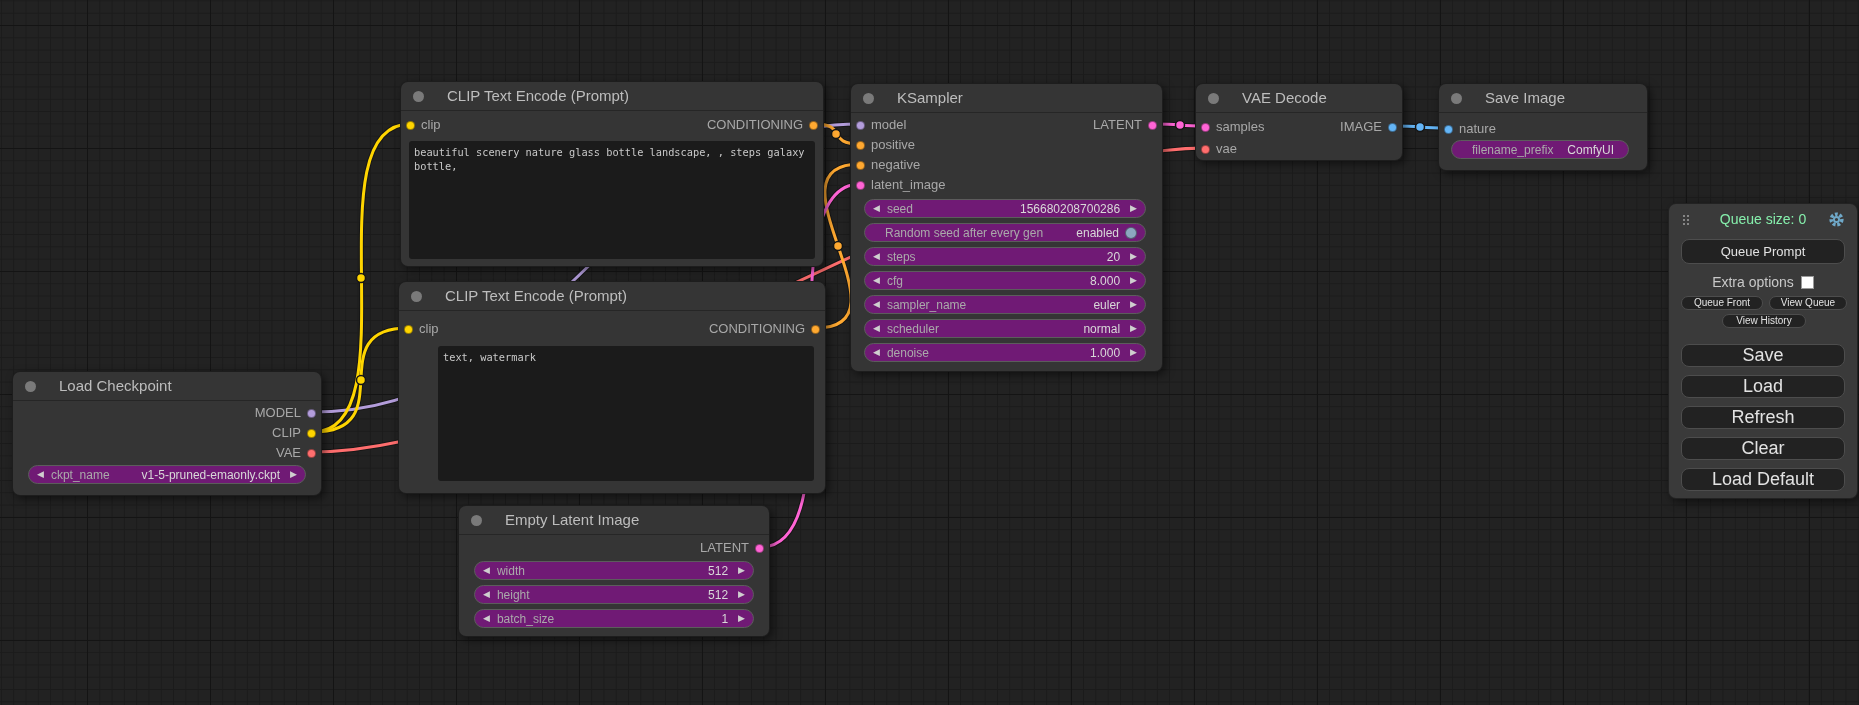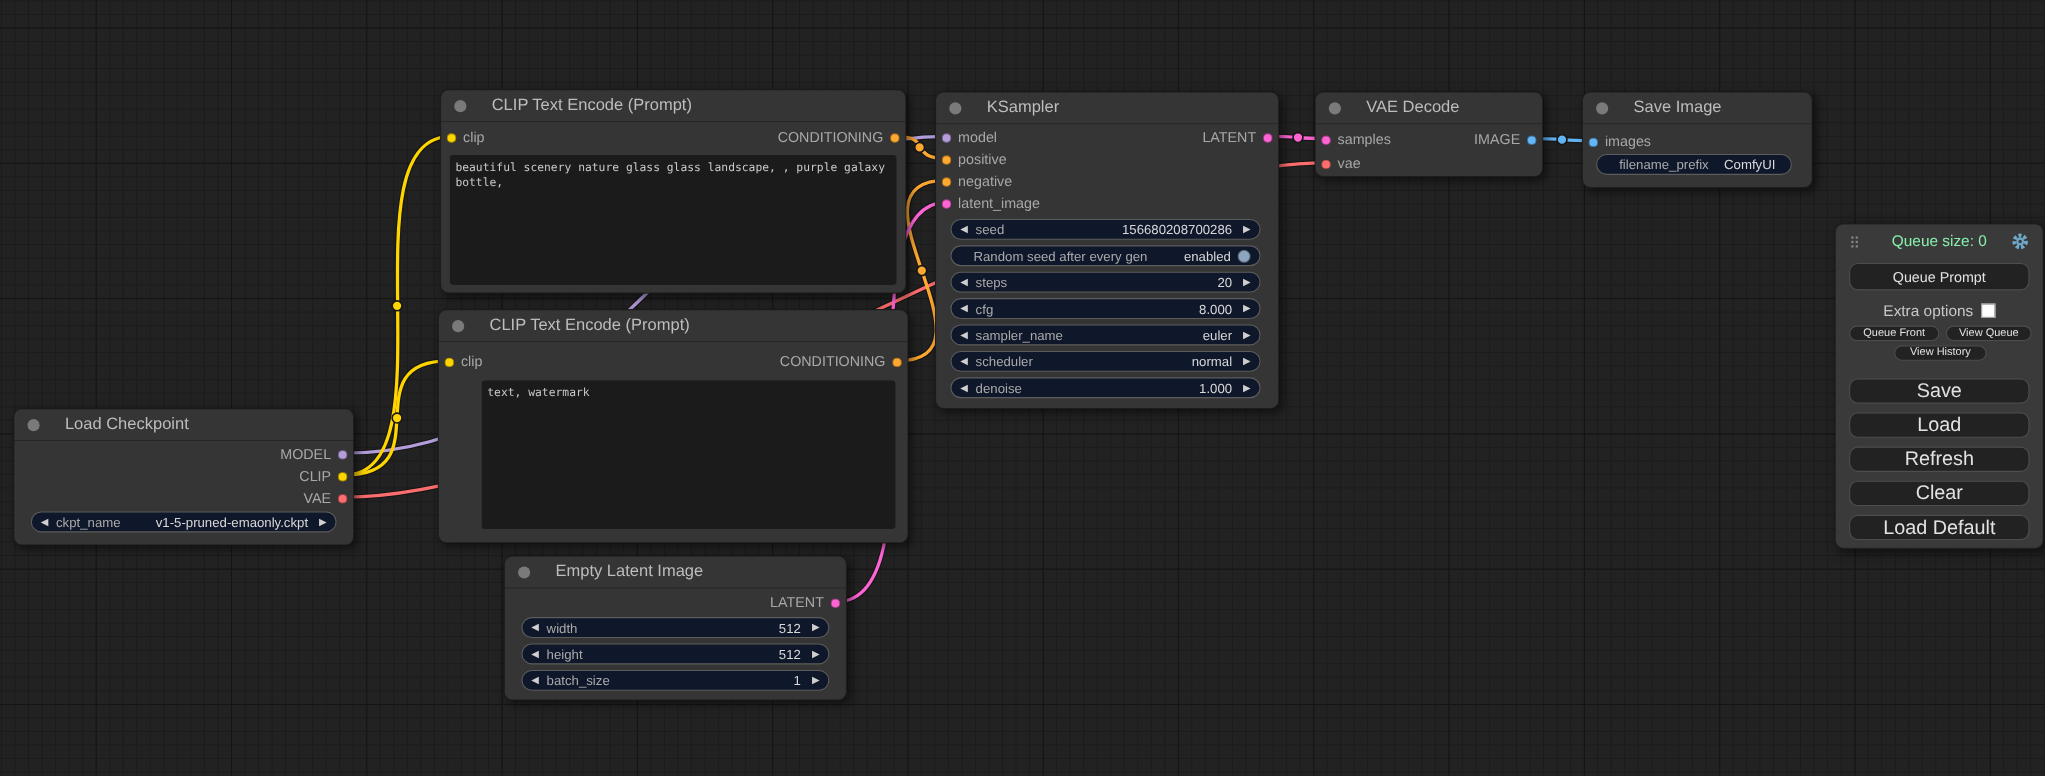--- a/index.html
+++ b/index.html
@@ -29,21 +29,21 @@
   .title-dot{position:absolute;left:12px;top:8.5px;width:11px;height:11px;border-radius:50%;background:#7a7a7a;}
   .slot{position:absolute;height:20px;line-height:20px;font-size:13px;color:#a8a8a8;white-space:nowrap;}
   .slot .dot{position:absolute;top:5.5px;width:9px;height:9px;border-radius:50%;border:1px solid rgba(0,0,0,.4);box-sizing:border-box;}
   .slot.in{left:0;padding-left:20px;}
   .slot.in .dot{left:5px;}
   .slot.out{right:0;padding-right:20px;text-align:right;}
   .slot.out .dot{right:5px;}
   .c-model{background:#B39DDB;} .c-clip{background:#FFD500;} .c-vae{background:#FF6E6E;}
   .c-cond{background:#FFA931;} .c-latent{background:#FF64D5;} .c-image{background:#64B5F6;}
   .widget{
-    position:absolute;height:19px;box-sizing:border-box;background:#0f172a;
+    position:absolute;height:19px;box-sizing:border-box;background:#701a75;
     border:1px solid #5c5c5c;border-radius:10px;display:flex;align-items:center;
     font-size:12px;color:#aaa;padding:0 8px;overflow:hidden;white-space:nowrap;
   }
   .widget .arrow{font-size:9px;color:#cfcfcf;line-height:1;}
   .widget .wlabel{margin-left:7px;color:#aaa;}
   .widget .spacer{flex:1;}
   .widget .wvalue{color:#d8d8d8;margin-right:10px;}
   .widget.toggle .wlabel{margin-left:12px;}
   .widget.toggle .wvalue{margin-right:6px;}
   .toggle-dot{width:12px;height:12px;border-radius:50%;background:#8ca6bf;border:1px solid rgba(0,0,0,.4);box-sizing:border-box;}
@@ -149,21 +149,21 @@
       <span>CLIP Text Encode (Prompt)</span>
     </div>
     <div class="slot in" style="top:33px;">
       <span class="dot c-clip"></span>
       <span>clip</span>
     </div>
     <div class="slot out" style="top:33px;">
       <span>CONDITIONING</span>
       <span class="dot c-cond"></span>
     </div>
-    <div class="prompt-box" style="left:8px;right:8px;top:59px;height:118px;">beautiful scenery nature glass glass landscape, , purple galaxy bottle,</div>
+    <div class="prompt-box" style="left:8px;right:8px;top:59px;height:118px;">beautiful scenery nature glass bottle landscape, , steps galaxy bottle,</div>
   </div>
 
   <div class="node" style="left:398px;top:281px;width:428px;height:213px;">
     <div class="node-title">
       <span class="title-dot"></span>
       <span>CLIP Text Encode (Prompt)</span>
     </div>
     <div class="slot in" style="top:37px;">
       <span class="dot c-clip"></span>
       <span>clip</span>
@@ -302,21 +302,21 @@
     </div>
   </div>
 
   <div class="node" style="left:1438px;top:83px;width:210px;height:88px;">
     <div class="node-title">
       <span class="title-dot"></span>
       <span>Save Image</span>
     </div>
     <div class="slot in" style="top:35px;">
       <span class="dot c-image"></span>
-      <span>images</span>
+      <span>nature</span>
     </div>
     <div class="widget toggle" style="left:12px;right:18px;top:56px;">
       <span class="wlabel">filename_prefix</span>
       <span class="spacer"></span>
       <span class="wvalue">ComfyUI</span>
     </div>
   </div>
 
   <div class="qpanel">
     <div class="qheader">

